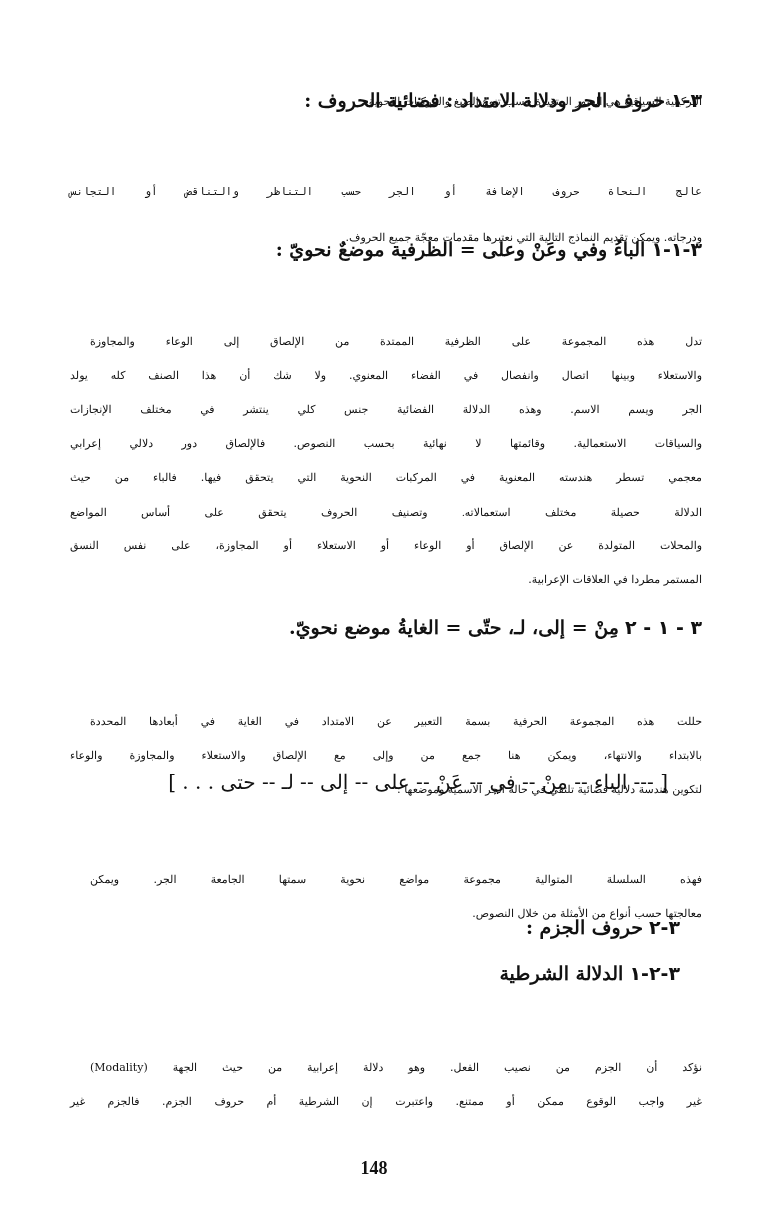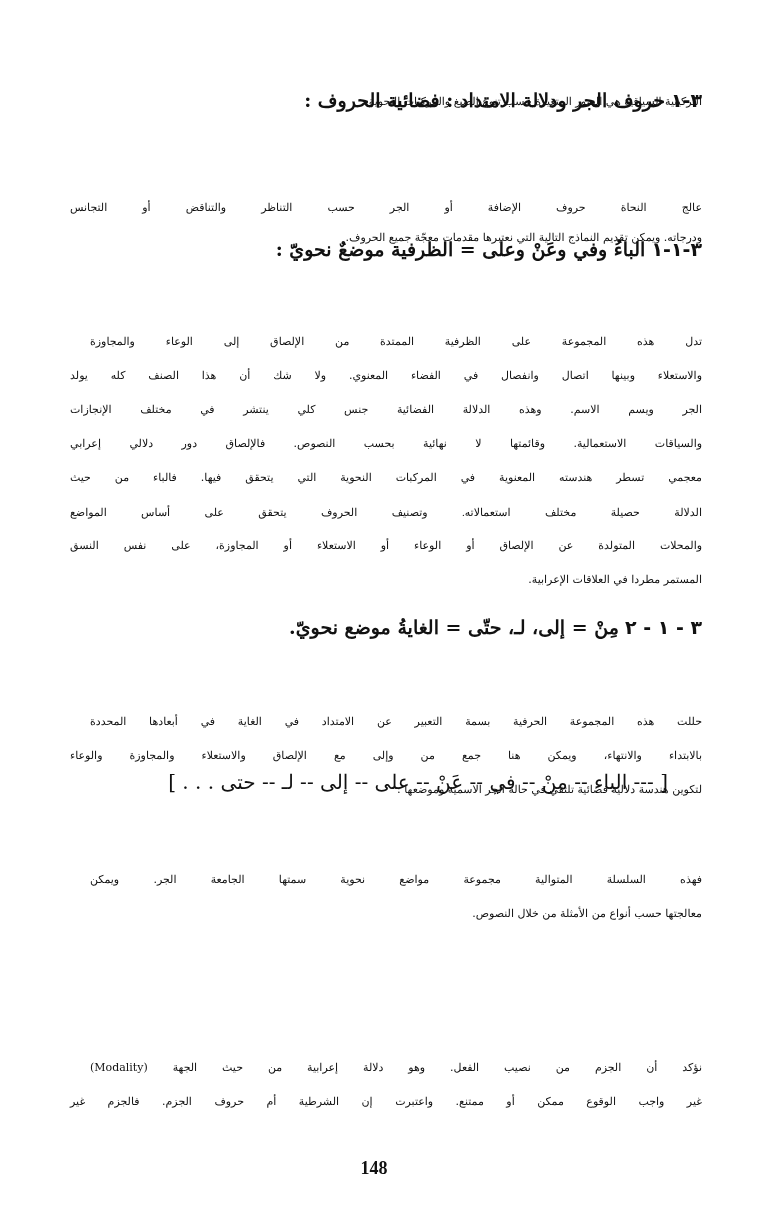--- a/index.html
+++ b/index.html
@@ -77,21 +77,21 @@
 <div class="page">
 
   <div class="line last" style="top:48px;">
     <span>التركيبية السياقية هي الصور المتغيرة حسب تنوع الصيغ والمركبات النحوية.</span>
   </div>
 
   <div class="heading" style="top:85px; right:70px;">
     <span class="num">٣-١</span><span>حروف الجر ودلالة الامتداد : فضائية الحروف :</span>
   </div>
 
-  <div class="line" style="top:154px;">
+  <div class="line" style="top:138px;font-family:Liberation Mono, monospace;">
     <span>عالج النحاة حروف الإضافة أو الجر حسب التناظر والتناقض أو التجانس</span>
   </div>
   <div class="line last" style="top:184px;">
     <span>ودرجاته. ويمكن تقديم النماذج التالية التي نعتبرها مقدمات معجّة جميع الحروف.</span>
   </div>
 
   <div class="heading" style="top:234px; right:70px;">
     <span class="num">٣-١-١</span><span>الباءُ وفي وعَنْ وعلى = الظرفية موضعٌ نحويّ :</span>
   </div>
 
@@ -138,21 +138,27 @@
     <span>[ --- الباء -- منْ -- في -- عَنْ -- على -- إلى -- لـ -- حتى . . . ]</span>
   </div>
 
   <div class="line" style="top:826px; right:70px; width:612px;">
     <span>فهذه السلسلة المتوالية مجموعة مواضع نحوية سمتها الجامعة الجر. ويمكن</span>
   </div>
   <div class="line last" style="top:860px;">
     <span>معالجتها حسب أنواع من الأمثلة من خلال النصوص.</span>
   </div>
 
+  <div class="heading" style="top:912px; right:92px;">
+    <span class="num">٣-٢</span><span>حروف الجزم :</span>
+  </div>
 
+  <div class="heading" style="top:958px; right:92px;">
+    <span class="num">٣-٢-١</span><span>الدلالة الشرطية</span>
+  </div>
 
   <div class="line" style="top:1048px;">
     <span>غير واجب الوقوع ممكن أو ممتنع. واعتبرت إن الشرطية أم حروف الجزم. فالجزم غير</span>
   </div>
   <div class="line" style="top:1014px; right:70px; width:612px;">
     <span>نؤكد أن الجزم من نصيب الفعل. وهو دلالة إعرابية من حيث الجهة (Modality)</span>
   </div>
 
   <div class="page-number">148</div>
 

